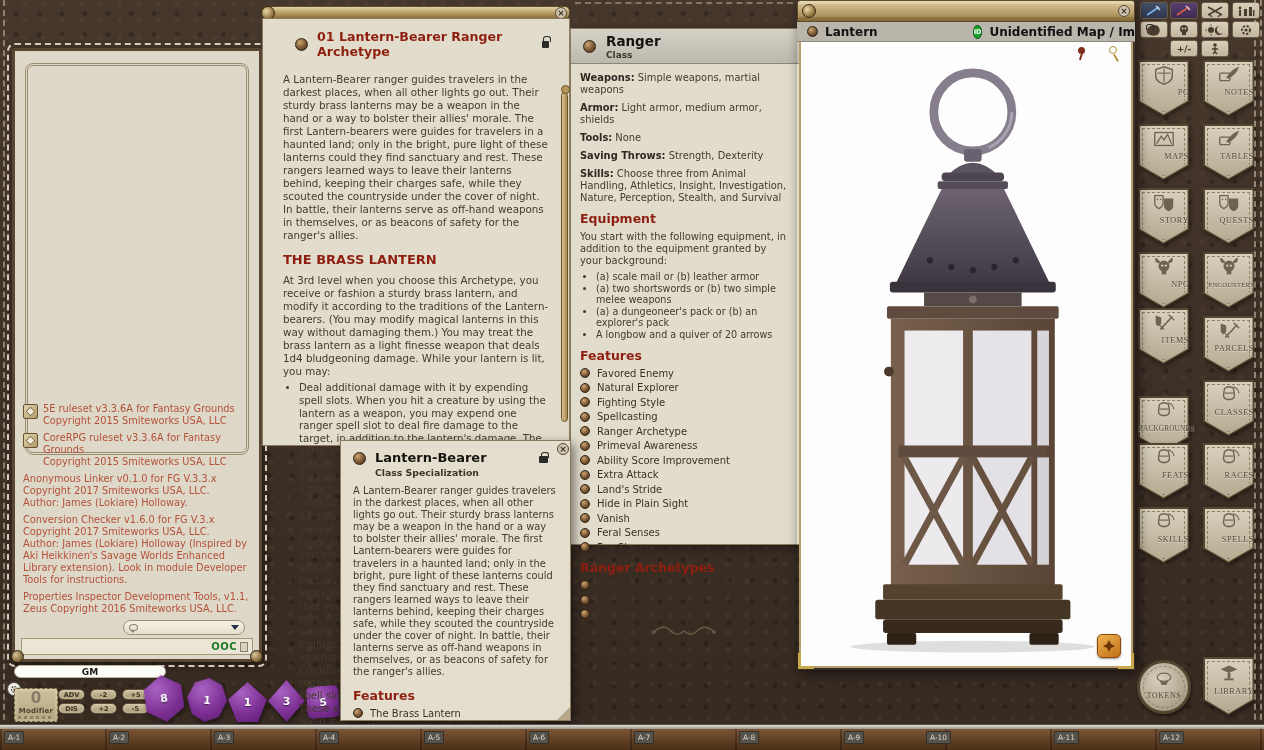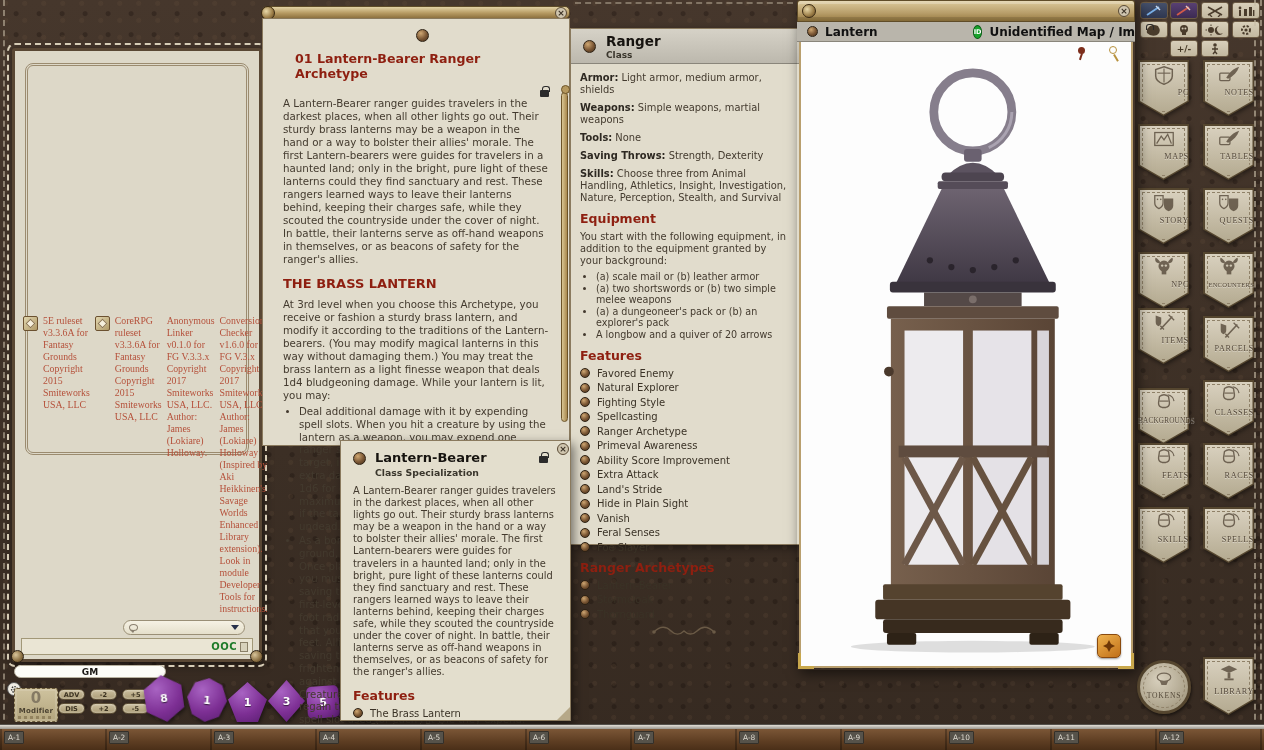--- a/index.html
+++ b/index.html
@@ -17,21 +17,21 @@
   .stitch-v{ position:absolute; width:0; border-left:2px dashed #c9bea8; opacity:.55; }
   .stitch-h{ position:absolute; height:0; border-top:2px dashed #c9bea8; opacity:.45; }
 
   
   .chat-win{ position:absolute; left:12px; top:48px; width:250px; height:614px;
     background:#ddd8c8; border:3px solid #594734; border-radius:3px;
     outline:2px dashed #d6ccb6; outline-offset:3px;
     box-shadow:2px 3px 10px rgba(0,0,0,.5); z-index:2; }
   .chat-frame{ position:absolute; left:10px; top:12px; right:10px; height:392px;
     border:3px double #9b8b6f; border-radius:8px; }
-  .chat-log{ position:absolute; left:8px; right:8px; bottom:44px; display:flex; flex-direction:row; gap:5px;font-family:Liberation Serif, serif; }
+  .chat-log{ position:absolute; left:8px; right:8px; bottom:44px; display:flex; flex-direction:column; gap:5px; }
   .chat-entry{ display:flex; gap:5px; }
   .gem-badge{ flex:0 0 15px; width:15px; height:15px; margin-top:1px;
     background:linear-gradient(135deg,#e2d6ae,#b09a68); border:1px solid #6b5130; border-radius:2px;
     display:flex; align-items:center; justify-content:center; }
   .gem-badge i{ display:block; width:7px; height:7px; background:#f5efdd; border:1px solid #8a7450; transform:rotate(45deg); }
   .chat-text{ font-size:9.8px; line-height:12px; color:#b5503a; }
   .chat-drop{ position:absolute; left:108px; right:14px; bottom:24px; height:15px;
     background:linear-gradient(180deg,#f6f2e4,#e5dfcb); border:1px solid #9a8f76; border-radius:8px;
     display:flex; align-items:center; justify-content:space-between; padding:0 5px; }
   .bubble-ic{ width:9px; height:7px; border:1.4px solid #8a8070; border-radius:50%; position:relative; }
@@ -61,21 +61,21 @@
   .close-x{ width:12px; height:12px; border-radius:50%; background:#cfc5ae; border:1px solid #5a4a34;
     color:#3c3226; font-size:9px; line-height:10px; text-align:center; font-weight:bold; }
 
   
   .story-win{ position:absolute; left:262px; top:6px; width:308px; height:440px; z-index:3; }
   .rod{ position:absolute; left:0; right:0; top:0; height:13px; border-radius:5px;
     background:linear-gradient(180deg,#e3d3a6,#b69a62 55%,#8d713f); border:1px solid #5f4c28; }
   .rod-knob{ position:absolute; left:-2px; top:-1px; width:14px; height:14px; border-radius:50%;
     background:radial-gradient(circle at 35% 35%, #e8d8a8, #9a7c46 60%, #5c4424); border:1px solid #3a2a12; }
   .story-body{ position:absolute; left:0; right:0; top:12px; bottom:0; background:#e1dccc; border:1px solid #8a7a5e; padding:8px 20px 0 20px; }
-  .story-title-row{ display:flex; align-items:center; gap:9px; margin:2px 0 0 12px;flex-direction:column; }
+  .story-title-row{ display:flex; align-items:center; gap:9px; margin:2px 0 14px 12px; }
   .story-title{ font-size:12.6px; }
   .story-p{ font-size:10.3px; line-height:13px; }
   .story-h{ font-size:13px; margin:10px 0 7px 0; }
   .story-ul{ margin:4px 0 0 16px; }
   .story-ul li{ font-size:10.2px; line-height:12.8px; margin-bottom:1px; }
   .scrollrod{ position:absolute; right:2px; top:86px; width:7px; height:330px; border-radius:4px;
     background:linear-gradient(90deg,#d9c694,#a8884e); border:1px solid #6b5328; }
   .scrollrod::before{ content:""; position:absolute; top:-8px; left:-1px; width:7px; height:7px; border-radius:50%;
     background:#b5985e; border:1px solid #6b5328; }
 
@@ -286,22 +286,22 @@
 
   <div class="ranger-win parch">
     <div class="class-head">
       <span class="gem" style="width:13px;height:13px;flex:0 0 13px;"></span>
       <span>
         <div class="tt">Ranger</div>
         <div class="st">Class</div>
       </span>
     </div>
     <div class="ranger-body">
+      <div class="stat-line body-t"><b>Weapons:</b> <span>Simple weapons, martial weapons</span></div>
       <div class="stat-line body-t"><b>Armor:</b> <span>Light armor, medium armor, shields</span></div>
-      <div class="stat-line body-t"><b>Weapons:</b> <span>Simple weapons, martial weapons</span></div>
       <div class="stat-line body-t"><b>Tools:</b> <span>None</span></div>
       <div class="stat-line body-t"><b>Saving Throws:</b> <span>Strength, Dexterity</span></div>
       <div class="stat-line body-t"><b>Skills:</b> <span>Choose three from Animal Handling, Athletics, Insight, Investigation, Nature, Perception, Stealth, and Survival</span></div>
       <div class="sec-h red-h">Equipment</div>
       <p class="eq-p body-t">You start with the following equipment, in addition to the equipment granted by your background:</p>
       <ul class="eq-ul body-t">
         <li>(a) scale mail or (b) leather armor</li>
         <li>(a) two shortswords or (b) two simple melee weapons</li>
         <li>(a) a dungeoneer's pack or (b) an explorer's pack</li>
         <li>A longbow and a quiver of 20 arrows</li>
@@ -683,21 +683,21 @@
       <div class="ic">
           <svg width="24" height="22" viewBox="0 0 26 22">
             <path d="M4 3 l6 2 v5 q0 3.5 -3 4.5 q-3 -1 -3 -4.5 Z" fill="#4e4132"></path>
             <line x1="9" y1="18" x2="22" y2="4" stroke="#4e4132" stroke-width="1.8"></line>
             <line x1="18" y1="2" x2="24" y2="8" stroke="#4e4132" stroke-width="1.4"></line>
             <line x1="9" y1="14" x2="13" y2="18" stroke="#4e4132" stroke-width="1.4"></line>
           </svg>
         </div>
       <div class="lbl">PARCELS</div>
     </div>
-    <div class="banner" style="left:2px;top:388px;">
+    <div class="banner" style="left:2px;top:396px;">
       <div class="outer"></div>
         <div class="inner"></div>
         <div class="dash"></div>
       <div class="ic">
           <svg width="24" height="20" viewBox="0 0 26 22">
             <path d="M8 5 Q13 1 18 5 L19 12 Q19 16 15 17 L11 17 Q7 16 7 12 Z" fill="none" stroke="#4e4132" stroke-width="1.5"></path>
             <line x1="8" y1="10" x2="18" y2="10" stroke="#4e4132" stroke-width="1.3"></line>
             <path d="M17 3 q6 1 7 7" fill="none" stroke="#4e4132" stroke-width="1.3"></path>
           </svg>
         </div>
@@ -841,18 +841,18 @@
   <div class="ruler">
     <span class="coord" style="left:4px;">A-1</span>
     <span class="coord" style="left:109px;">A-2</span>
     <span class="coord" style="left:214px;">A-3</span>
     <span class="coord" style="left:319px;">A-4</span>
     <span class="coord" style="left:424px;">A-5</span>
     <span class="coord" style="left:529px;">A-6</span>
     <span class="coord" style="left:634px;">A-7</span>
     <span class="coord" style="left:739px;">A-8</span>
     <span class="coord" style="left:844px;">A-9</span>
-    <span class="coord" style="left:949px;">A-10</span>
+    <span class="coord" style="left:926px;">A-10</span>
     <span class="coord" style="left:1054px;">A-11</span>
     <span class="coord" style="left:1159px;">A-12</span>
   </div>
 
 </div>
 
 </body></html>

